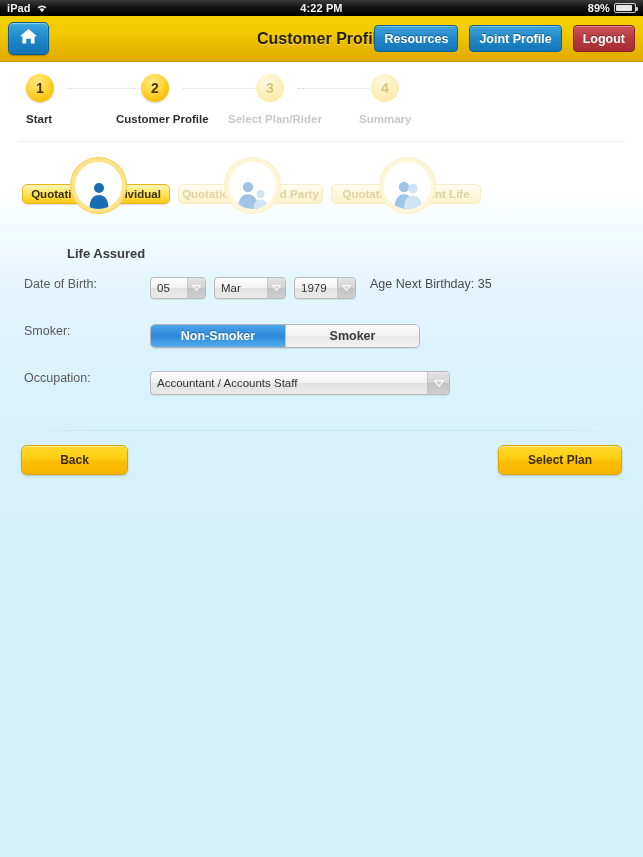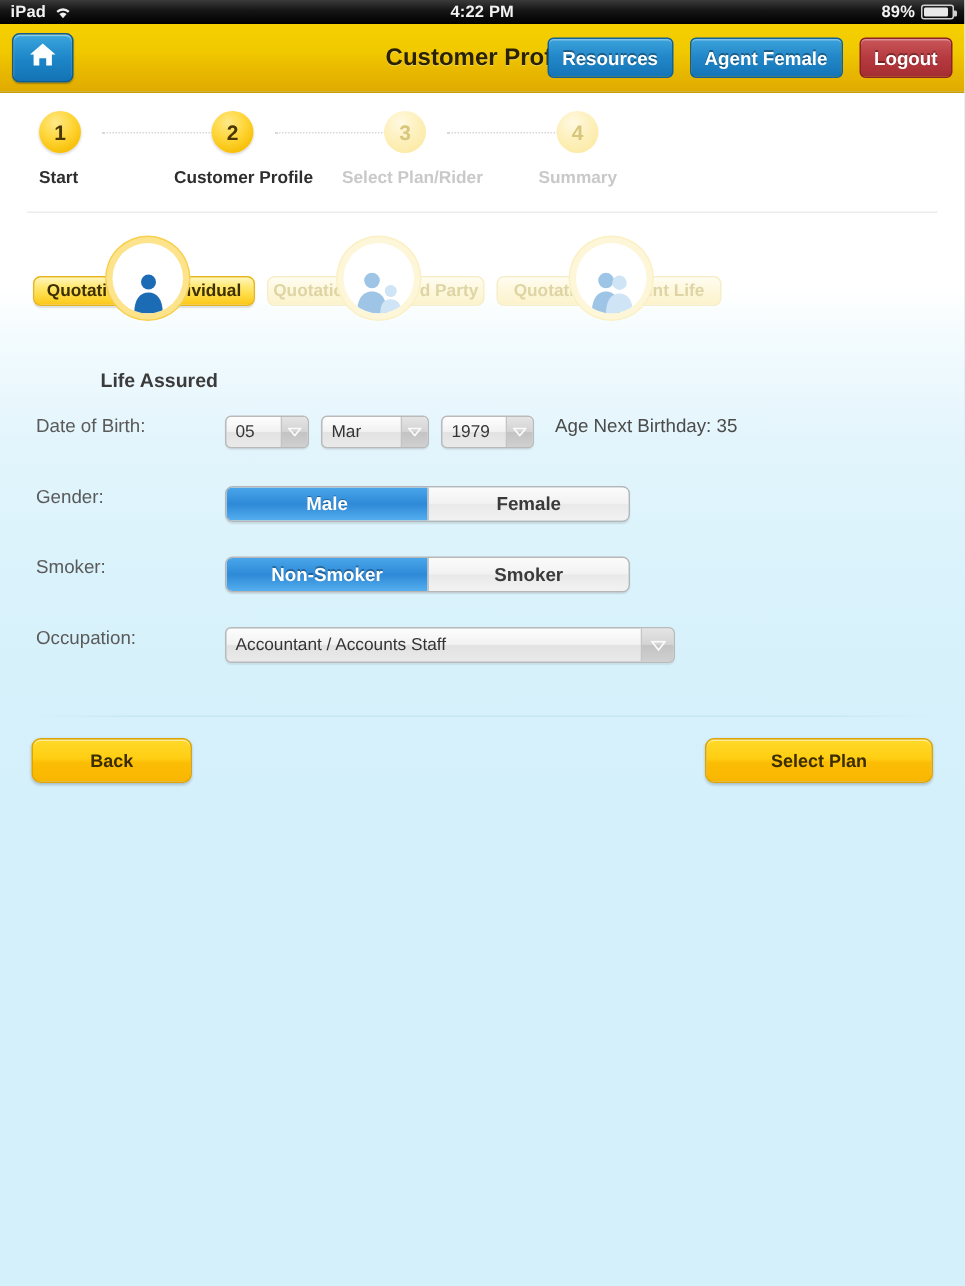--- a/index.html
+++ b/index.html
@@ -339,21 +339,21 @@
     border-radius: 6px;
     background: linear-gradient(to bottom, #ffd92b 0%, #ffce12 45%, #fcbd05 55%, #f9b600 100%);
     border: 1px solid #e0a400;
     box-shadow: 0 1px 2px rgba(0,0,0,.2), 0 1px 0 rgba(255,255,255,.5) inset;
     display: flex; align-items: center; justify-content: center;
     font-size: 12px;
     font-weight: bold;
     color: #3a2d00;
     cursor: pointer;
   }
-  .ybtn.wide { width: 152px; }
+  .ybtn.wide { width: 124px; }
 </style>
 </head>
 <body>
 
 <div class="statusbar">
   <div class="sb-left">
     <span>iPad</span>
     <span class="wifi-icon">
       <svg width="12" height="10" viewBox="0 0 12 10">
         <path d="M6 9.2 L3.6 6.3 A3.7 3.7 0 0 1 8.4 6.3 Z" fill="#f0f0f0"></path>
@@ -374,21 +374,21 @@
   <div class="home-btn">
     <span>
       <svg width="19" height="17" viewBox="0 0 19 17">
         <path d="M9.5 1 L18 8.3 L15.6 8.3 L15.6 15.6 L11.8 15.6 L11.8 10.8 L7.2 10.8 L7.2 15.6 L3.4 15.6 L3.4 8.3 L1 8.3 Z" fill="#ffffff"></path>
       </svg>
     </span>
   </div>
   <div class="header-title">Customer Profile</div>
   <div class="header-actions">
     <div class="hbtn blue">Resources</div>
-    <div class="hbtn blue">Agent Female</div>
+    <div class="hbtn blue">Joint Profile</div>
     <div class="hbtn red">Logout</div>
   </div>
 </div>
 
 <div class="content">
 
   <div class="steps">
     <div class="step-line" style="left:50px;width:78px;"></div>
     <div class="step-line" style="left:165px;width:78px;"></div>
     <div class="step-line" style="left:280px;width:78px;"></div>
@@ -475,27 +475,20 @@
         <span>1979</span>
         <span class="sel-arrow">
           <svg width="9" height="6" viewBox="0 0 9 6">
               <path d="M0.5 0.6 L8.5 0.6 L4.5 5.4 Z" fill="none" stroke="#fafafa" stroke-width="1.1"></path>
             </svg>
         </span>
       </div>
       <span class="age-text">Age Next Birthday: 35</span>
     </div>
 
-    <div class="frow">
-      <span class="flabel">Gender:</span>
-      <div class="seg">
-        <div class="seg-item sel-on">Male</div>
-        <div class="seg-item sel-off">Female</div>
-      </div>
-    </div>
 
     <div class="frow">
       <span class="flabel">Smoker:</span>
       <div class="seg">
         <div class="seg-item sel-on">Non-Smoker</div>
         <div class="seg-item sel-off">Smoker</div>
       </div>
     </div>
 
     <div class="frow">

